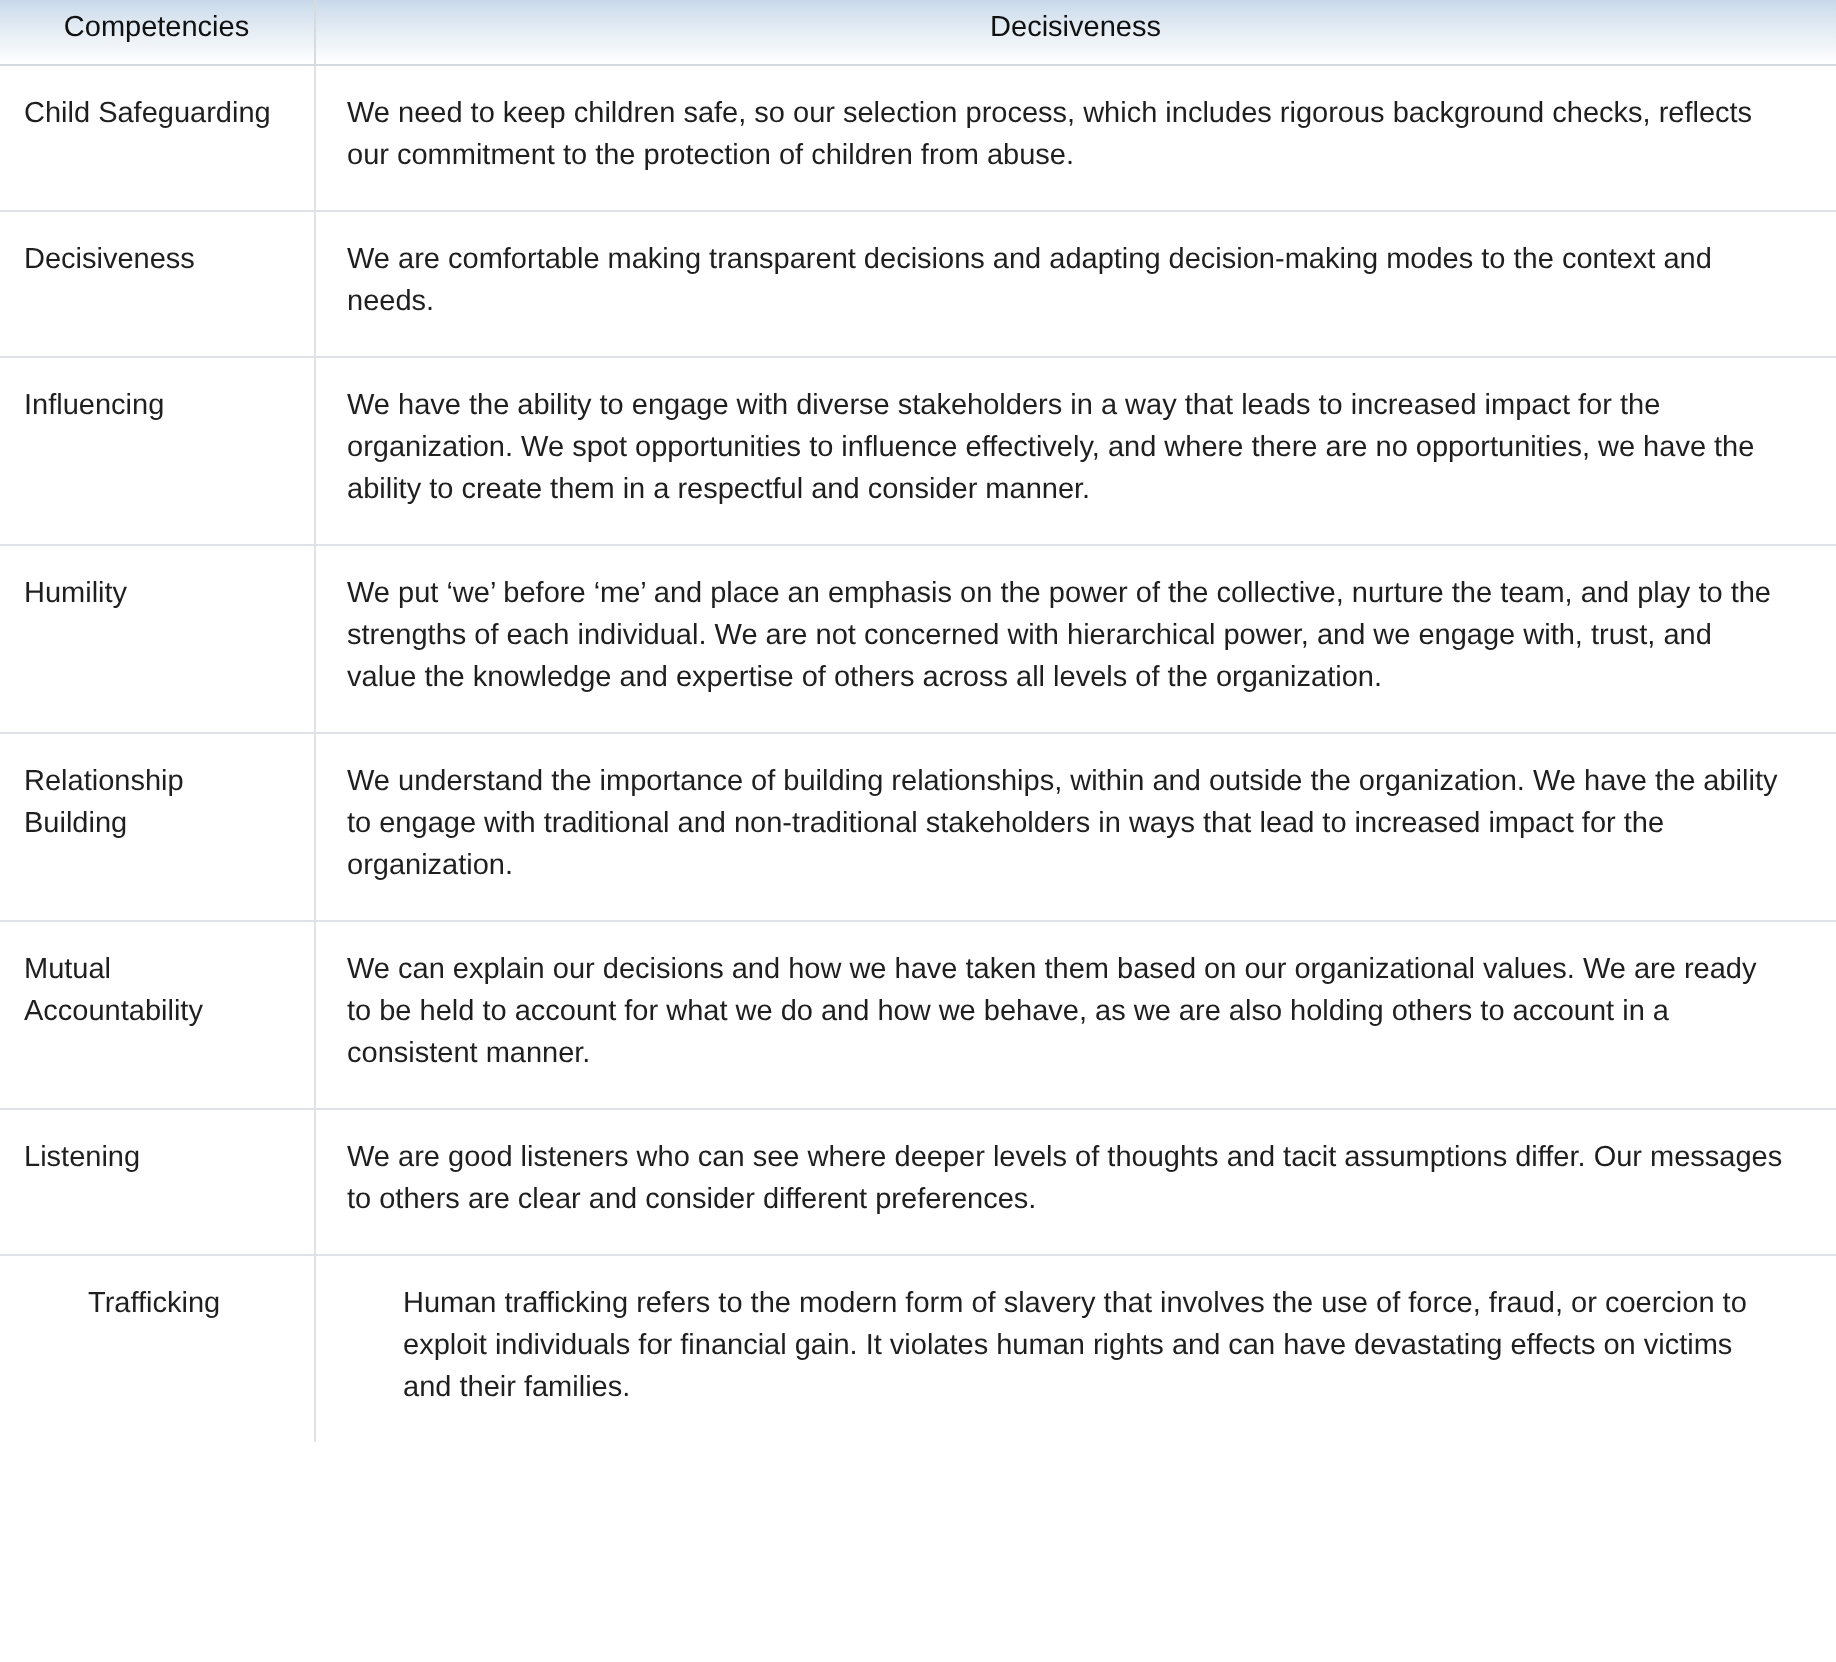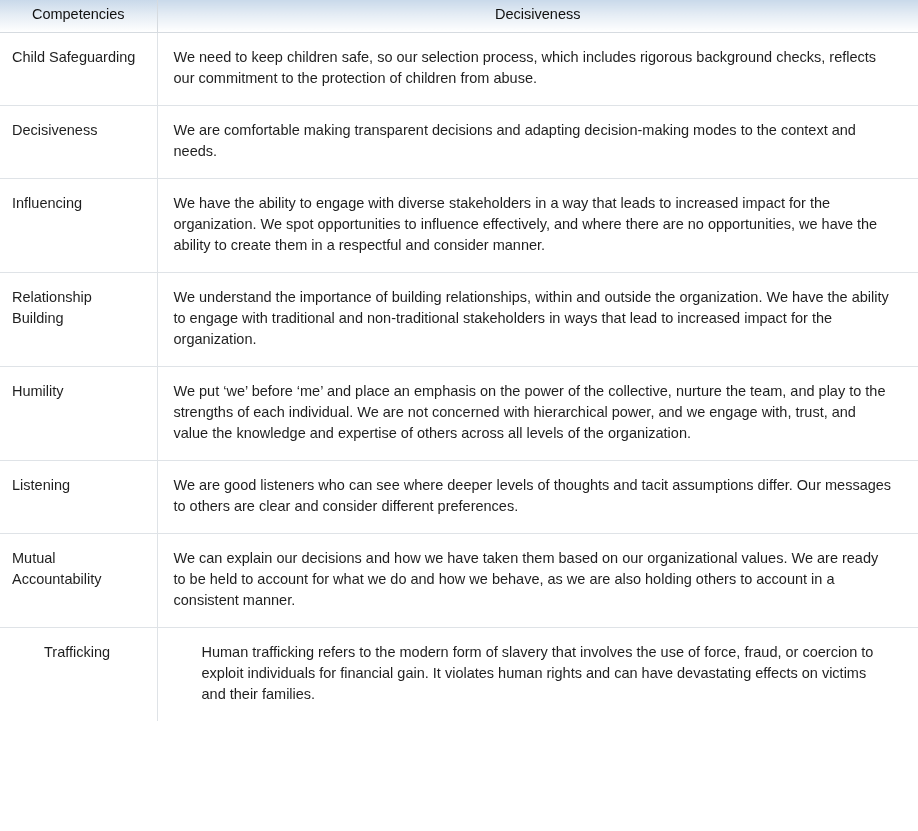--- a/index.html
+++ b/index.html
@@ -79,33 +79,33 @@
     </tr>
     <tr>
       <td class="cell-name">Decisiveness</td>
       <td class="cell-desc">We are comfortable making transparent decisions and adapting decision-making modes to the context and needs.</td>
     </tr>
     <tr>
       <td class="cell-name">Influencing</td>
       <td class="cell-desc">We have the ability to engage with diverse stakeholders in a way that leads to increased impact for the organization. We spot opportunities to influence effectively, and where there are no opportunities, we have the ability to create them in a respectful and consider manner.</td>
     </tr>
     <tr>
+      <td class="cell-name">Humility</td>
+      <td class="cell-desc">We put ‘we’ before ‘me’ and place an emphasis on the power of the collective, nurture the team, and play to the strengths of each individual. We are not concerned with hierarchical power, and we engage with, trust, and value the knowledge and expertise of others across all levels of the organization.</td>
+    </tr>
+    <tr>
       <td class="cell-name">Relationship Building</td>
       <td class="cell-desc">We understand the importance of building relationships, within and outside the organization. We have the ability to engage with traditional and non-traditional stakeholders in ways that lead to increased impact for the organization.</td>
     </tr>
     <tr>
-      <td class="cell-name">Humility</td>
-      <td class="cell-desc">We put ‘we’ before ‘me’ and place an emphasis on the power of the collective, nurture the team, and play to the strengths of each individual. We are not concerned with hierarchical power, and we engage with, trust, and value the knowledge and expertise of others across all levels of the organization.</td>
+      <td class="cell-name">Mutual Accountability</td>
+      <td class="cell-desc">We can explain our decisions and how we have taken them based on our organizational values. We are ready to be held to account for what we do and how we behave, as we are also holding others to account in a consistent manner.</td>
     </tr>
     <tr>
       <td class="cell-name">Listening</td>
       <td class="cell-desc">We are good listeners who can see where deeper levels of thoughts and tacit assumptions differ. Our messages to others are clear and consider different preferences.</td>
-    </tr>
-    <tr>
-      <td class="cell-name">Mutual Accountability</td>
-      <td class="cell-desc">We can explain our decisions and how we have taken them based on our organizational values. We are ready to be held to account for what we do and how we behave, as we are also holding others to account in a consistent manner.</td>
     </tr>
     <tr>
       <td class="cell-name">Trafficking</td>
       <td class="cell-desc">Human trafficking refers to the modern form of slavery that involves the use of force, fraud, or coercion to exploit individuals for financial gain. It violates human rights and can have devastating effects on victims and their families.</td>
     </tr>
   </tbody>
 </table>
 
 </body></html>

